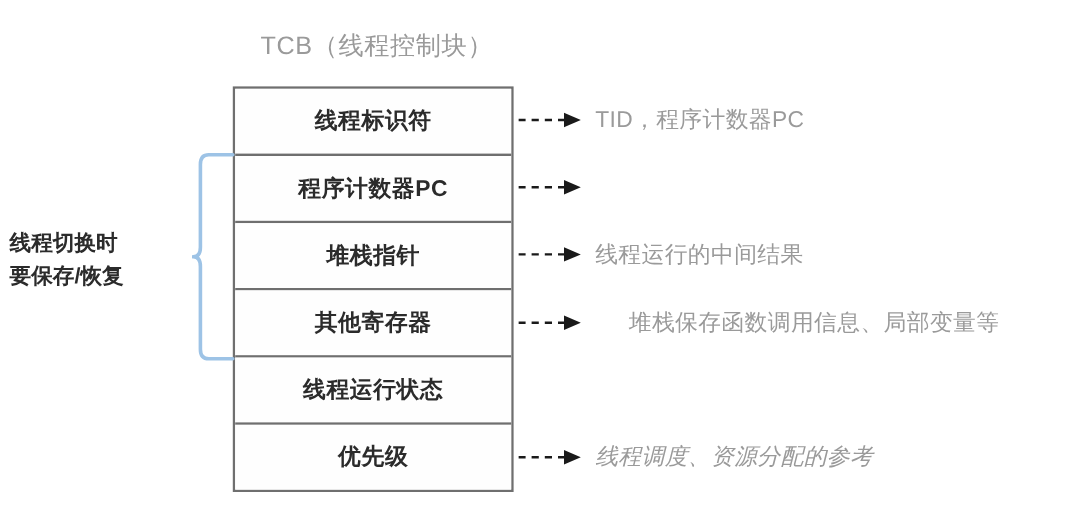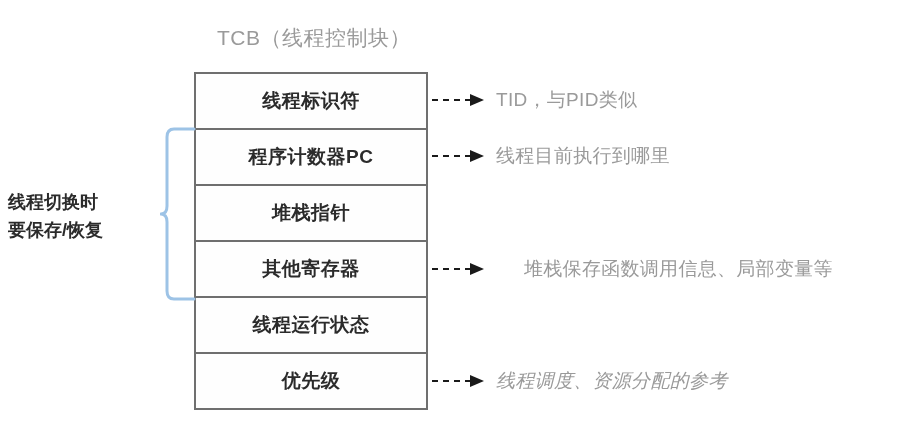--- a/index.html
+++ b/index.html
@@ -135,31 +135,37 @@
       <span class="tcb-row-label">优先级</span>
     </div>
 
   </div>
 
   <div class="annotation" style="top:88px;">
     <svg class="arrow-svg" width="56" height="16" viewBox="0 0 56 16">
       <line x1="0" y1="8" x2="40" y2="8" stroke="#1a1a1a" stroke-width="2" stroke-dasharray="6,5"></line>
       <polygon points="38,2 52,8 38,14" fill="#1a1a1a"></polygon>
     </svg>
-    <span class="annotation-text">TID，与PID类似</span>
+    <span class="annotation-text">TID，程序计数器PC</span>
   </div>
 
   <div class="annotation" style="top:144px;">
     <svg class="arrow-svg" width="56" height="16" viewBox="0 0 56 16">
       <line x1="0" y1="8" x2="40" y2="8" stroke="#1a1a1a" stroke-width="2" stroke-dasharray="6,5"></line>
       <polygon points="38,2 52,8 38,14" fill="#1a1a1a"></polygon>
     </svg>
-    <span class="annotation-text">线程目前执行到哪里</span>
   </div>
 
+  <div class="annotation" style="top:200px;">
+    <svg class="arrow-svg" width="56" height="16" viewBox="0 0 56 16">
+      <line x1="0" y1="8" x2="40" y2="8" stroke="#1a1a1a" stroke-width="2" stroke-dasharray="6,5"></line>
+      <polygon points="38,2 52,8 38,14" fill="#1a1a1a"></polygon>
+    </svg>
+    <span class="annotation-text">线程运行的中间结果</span>
+  </div>
 
   <div class="annotation" style="top:257px;gap:28px;">
     <svg class="arrow-svg" width="56" height="16" viewBox="0 0 56 16">
       <line x1="0" y1="8" x2="40" y2="8" stroke="#1a1a1a" stroke-width="2" stroke-dasharray="6,5"></line>
       <polygon points="38,2 52,8 38,14" fill="#1a1a1a"></polygon>
     </svg>
     <span class="annotation-text">堆栈保存函数调用信息、局部变量等</span>
   </div>
 
 

